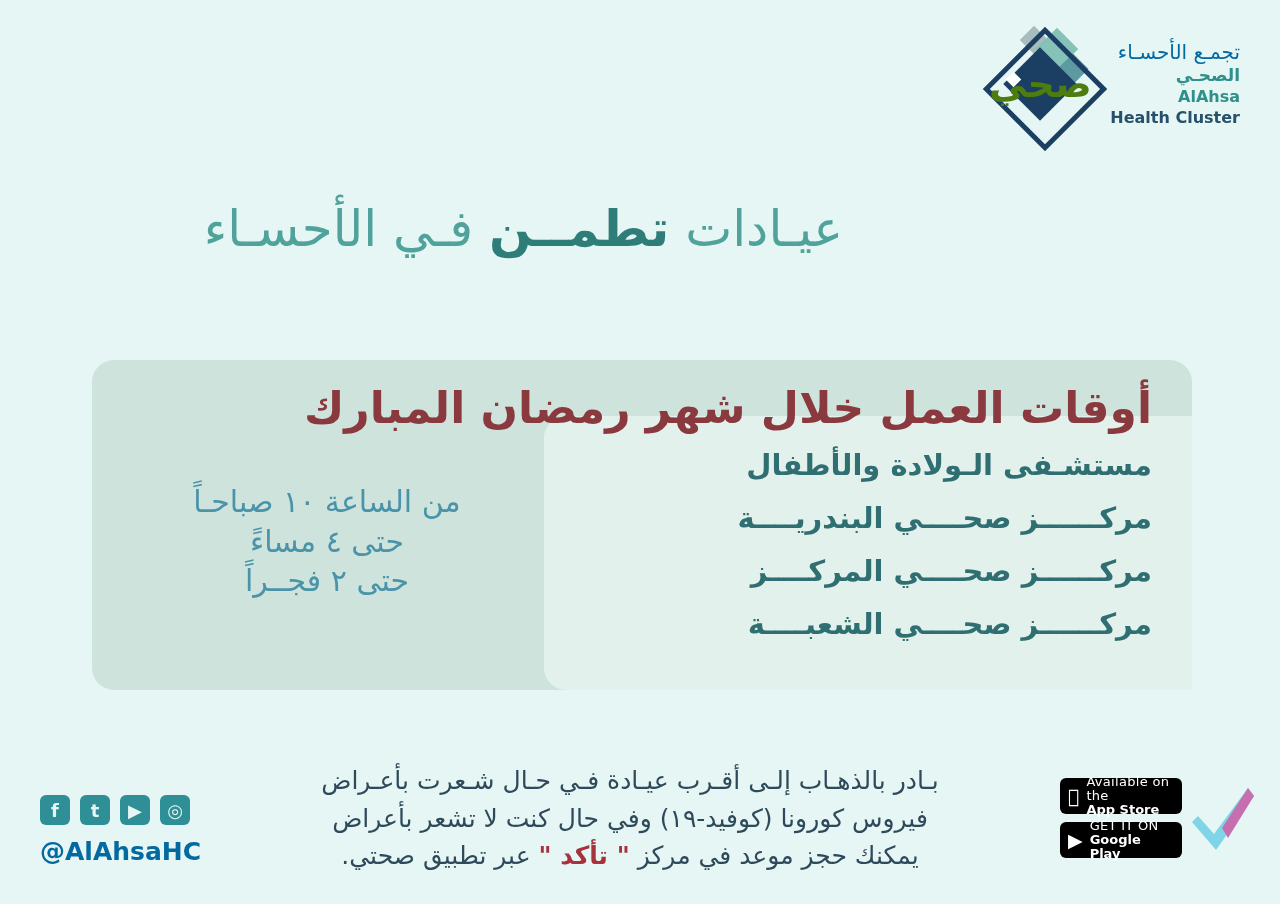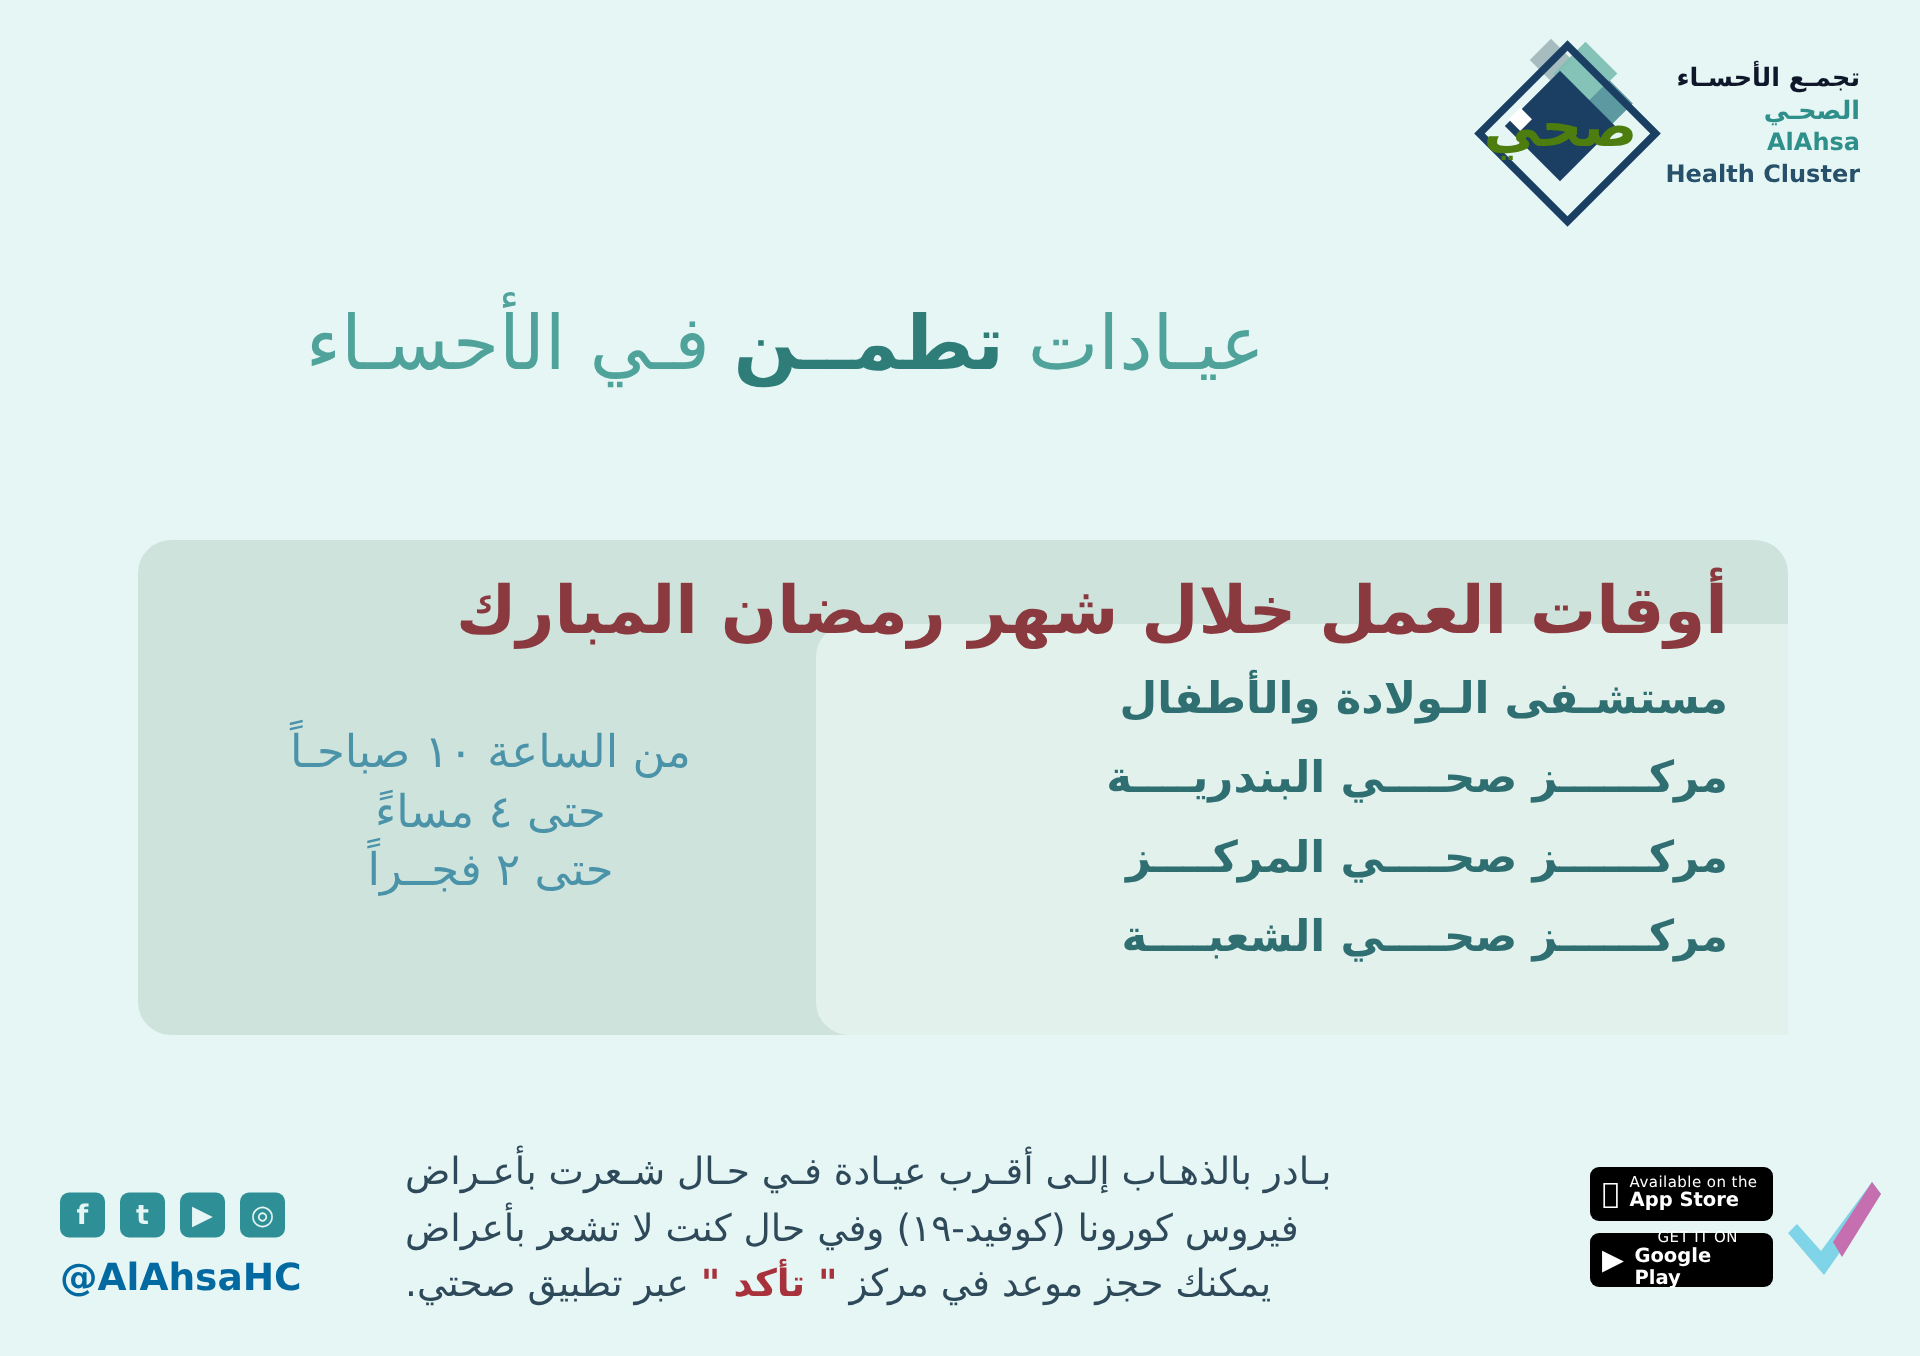--- a/index.html
+++ b/index.html
@@ -24,23 +24,23 @@
     flex-direction: row;
     align-items: center;
     gap: 14px;
   }
   .logo-text {
     text-align: right;
     line-height: 1.28;
     color: #2f8f8a;
   }
   .logo-ar {
-    font-size: 17px;
-    font-weight: bold;
-    color: #0f172a;
+    font-size: 20px;
+    font-weight: normal;
+    color: #0369a1;
     letter-spacing: 1px;
     display: block;
   }
   .logo-ar2 {
     font-size: 17px;
     font-weight: bold;
     color: #2f8f8a;
     display: block;
   }
   .logo-en1 {
@@ -186,21 +186,21 @@
     font-size: 30px;
     line-height: 1.32;
   }
 
   
   .footer-text {
     position: absolute;
     right: 290px;
     top: 762px;
     width: 720px;
-    text-align: left;
+    text-align: center;
     font-size: 25px;
     color: #2e4a5a;
     line-height: 1.5;
   }
   .footer-text .red {
     color: #a8323c;
     font-weight: bold;
   }
 
   .social {
@@ -260,23 +260,22 @@
   .store-glyph {
     font-size: 19px;
     line-height: 1;
   }
   .store-lines {
     display: flex;
     flex-direction: column;
     line-height: 1.1;
   }
   .store-small {
-    font-size: 10px;
+    font-size: 13px;
     letter-spacing: .3px;
-    text-align: center;
   }
   .store-big {
     font-size: 13px;
     font-weight: bold;
   }
   .tawakkalna {
     position: absolute;
     left: 1192px;
     top: 782px;
     width: 62px;

